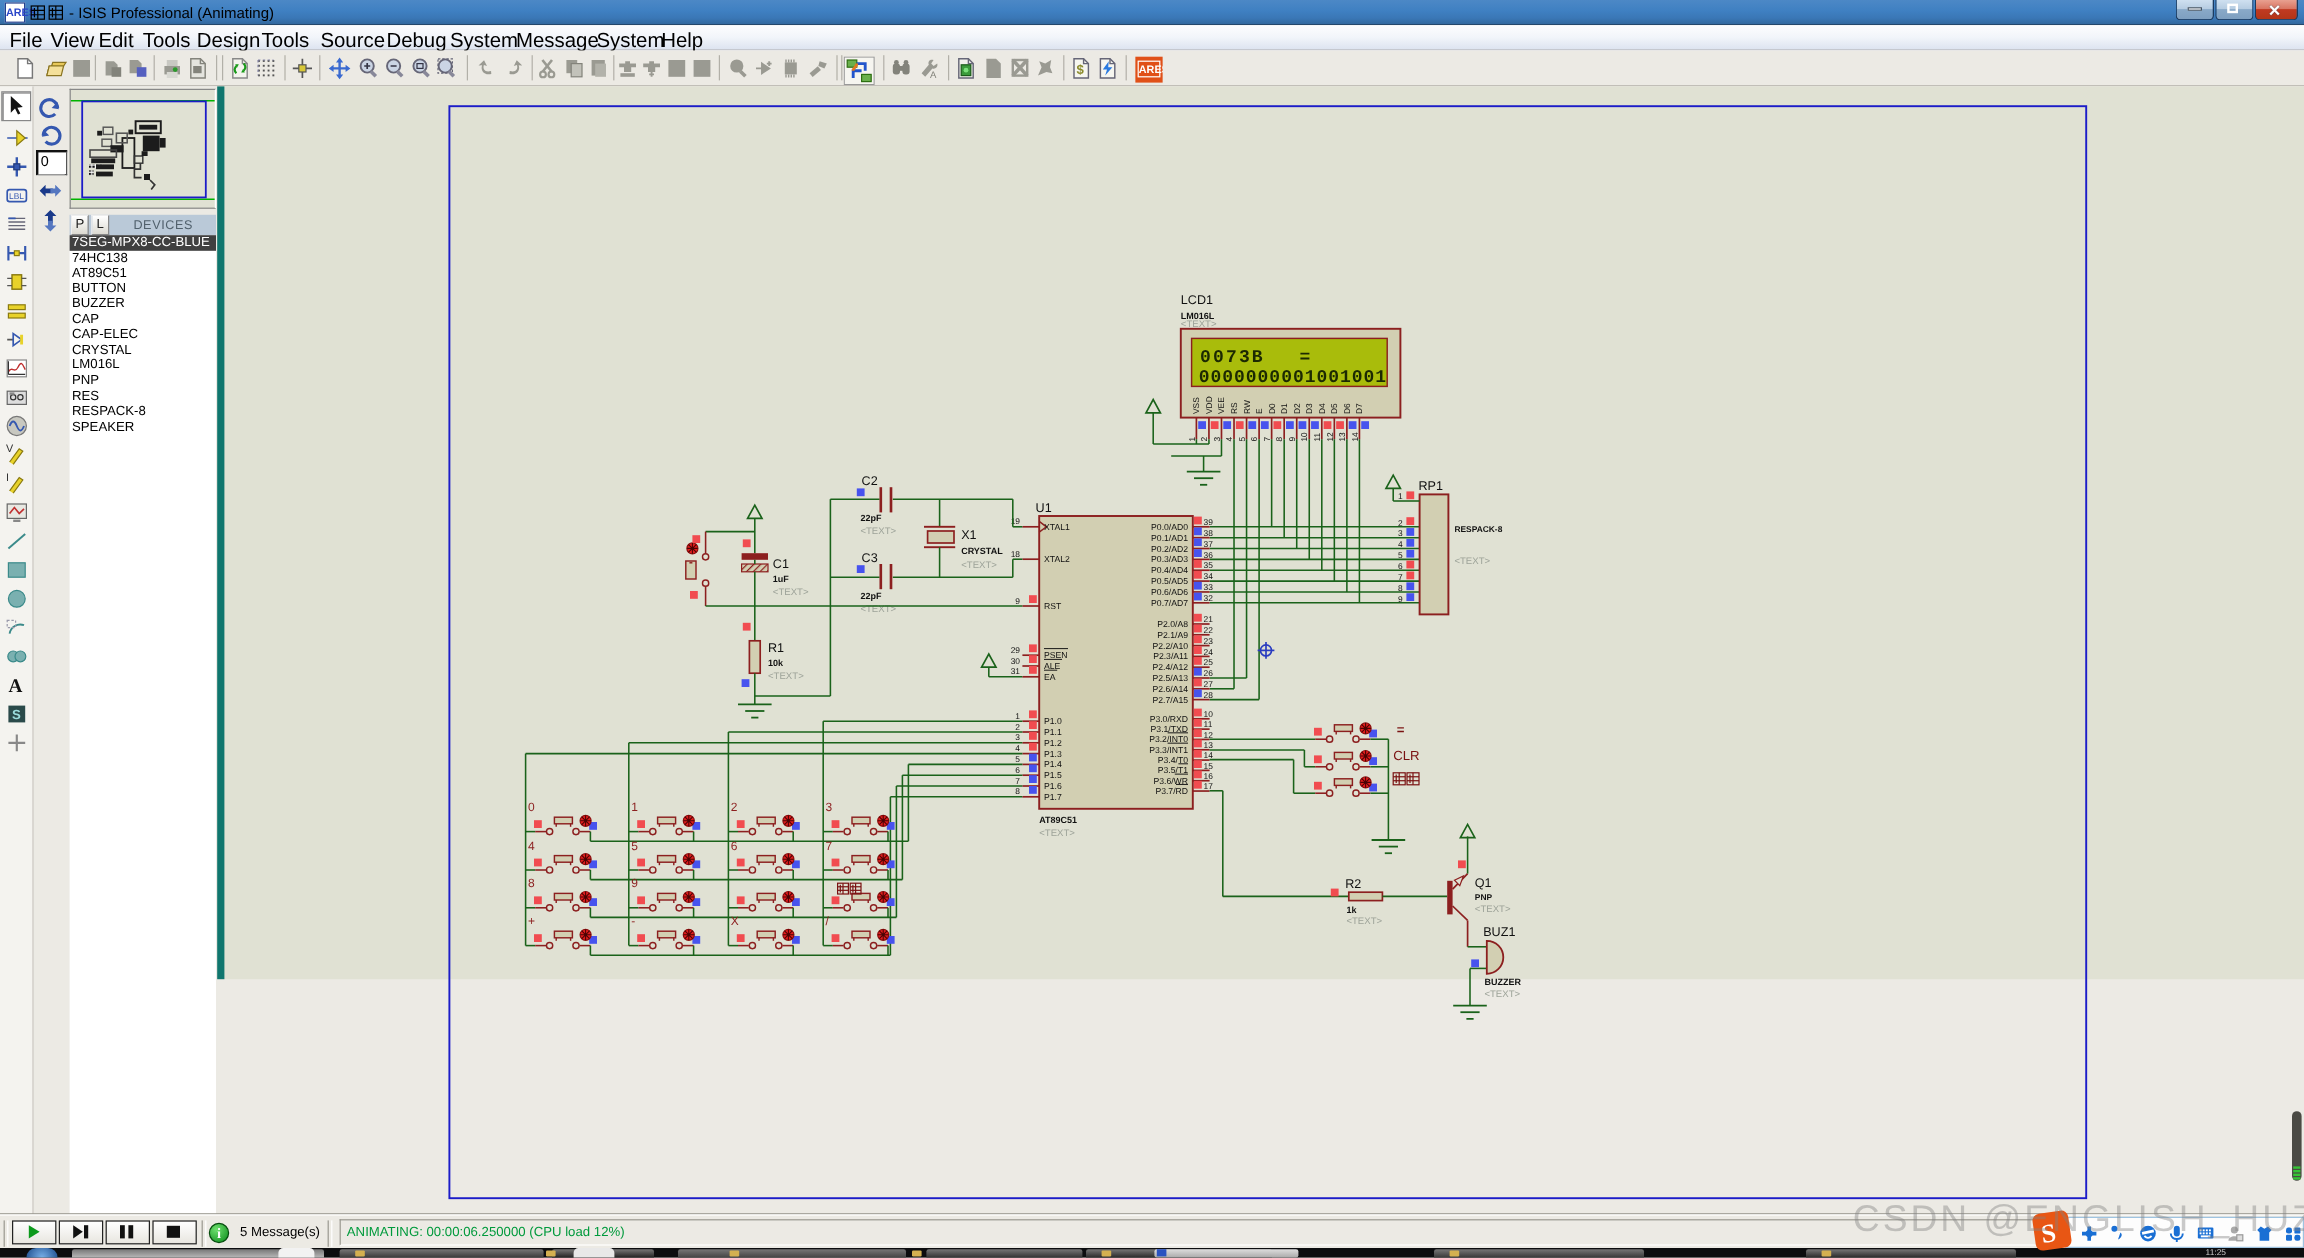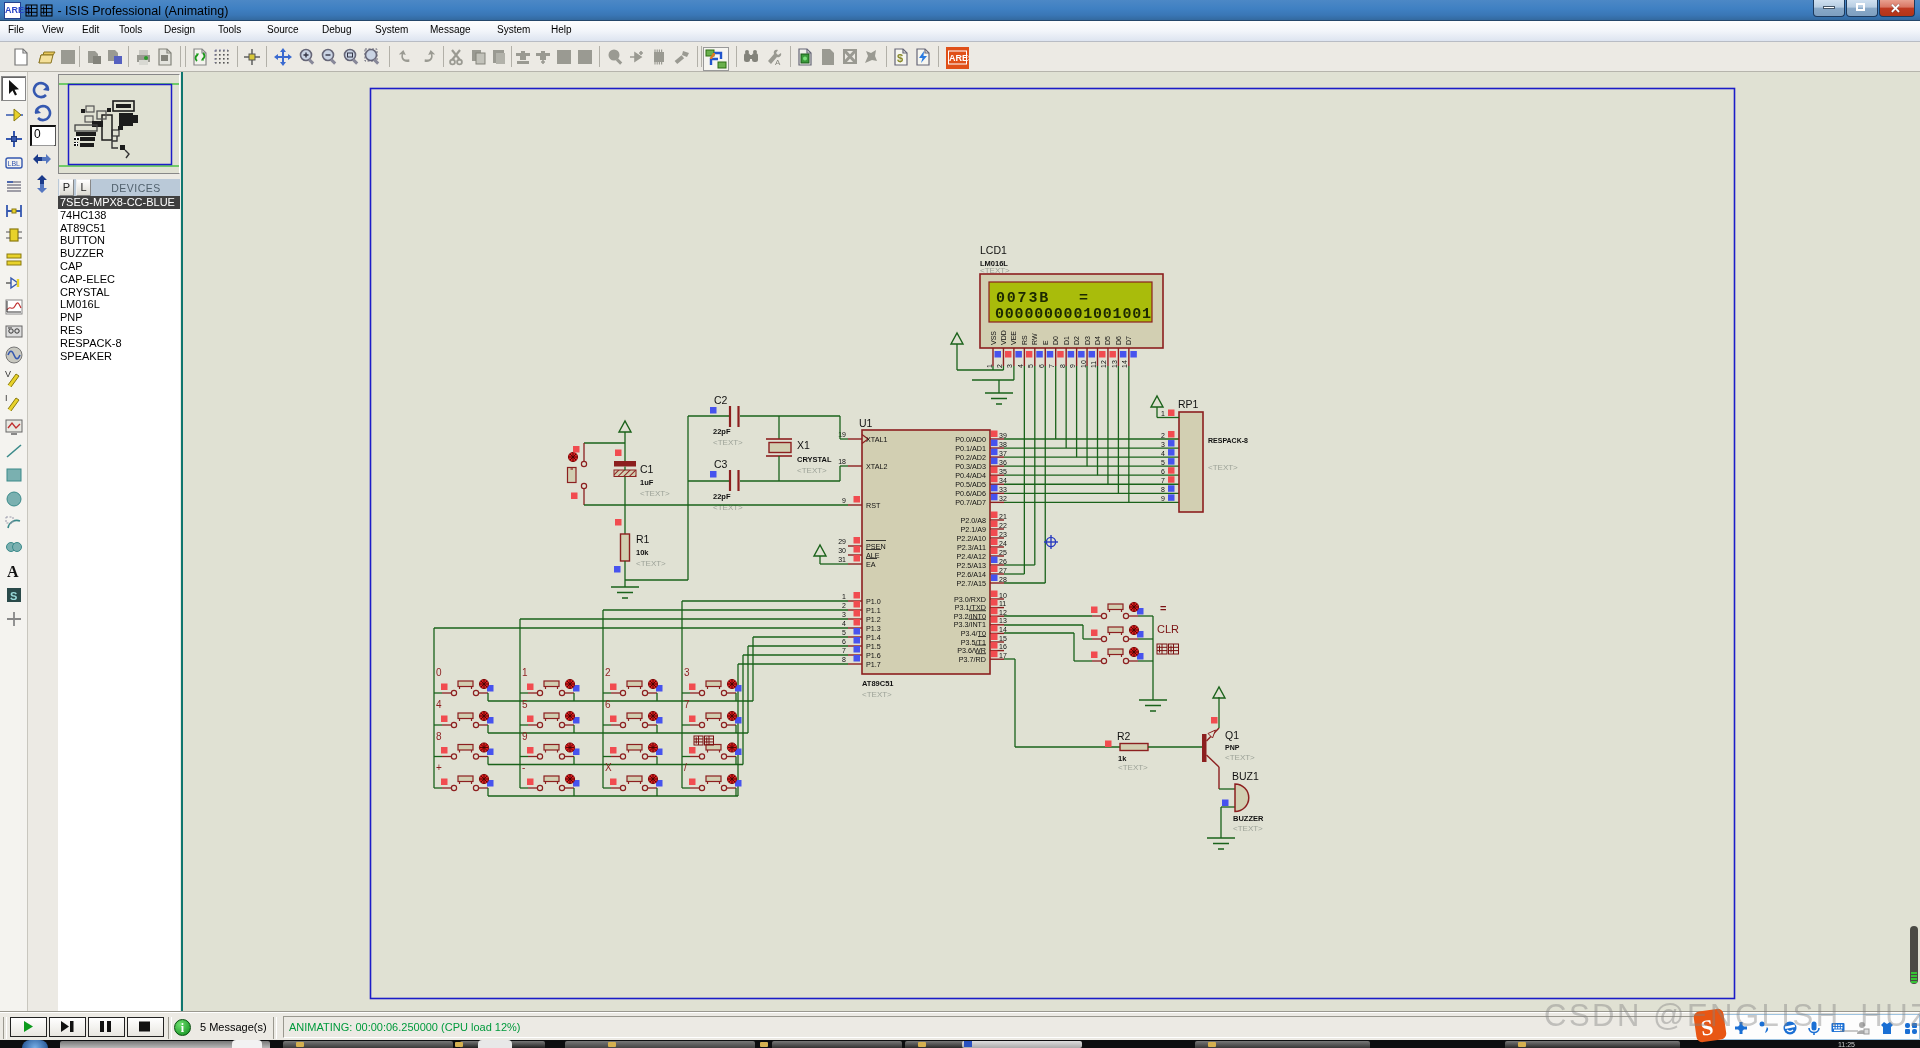--- a/index.html
+++ b/index.html
@@ -4,40 +4,40 @@
 html,body{width:1920px;height:1048px;overflow:hidden;font-family:"Liberation Sans",sans-serif}
 #titlebar{position:absolute;left:0;top:0;width:1920px;height:21px;background:linear-gradient(#4c88c6 0%,#3f80c2 45%,#3a77b6 75%,#33699f 100%);border-bottom:1px solid #24476b;}
 #appicon{position:absolute;left:4px;top:2px;width:17px;height:17px;background:#fff;border:1px solid #23418e;color:#2a46c8;font-size:9px;font-weight:bold;text-align:center;line-height:15px;letter-spacing:0}
 #apptitle{position:absolute;left:25px;top:4px;font-size:12.5px;color:#000;}
 .winbtn{position:absolute;top:0;height:17px;border:1px solid #1c3a5e;border-top:none;border-radius:0 0 4px 4px;}
 #btnmin{left:1813px;width:32px;background:linear-gradient(#cfe0f0 0%,#b7cde2 45%,#89a9c8 50%,#7e9fc0 100%)}
 #btnres{left:1846px;width:32px;background:linear-gradient(#cfe0f0 0%,#b7cde2 45%,#89a9c8 50%,#7e9fc0 100%)}
 #btncls{left:1879px;width:36px;background:linear-gradient(#e8a090 0%,#d97562 45%,#c03a22 50%,#b33518 100%)}
 .winglyph{position:absolute;color:#fff;font-weight:bold;text-shadow:0 0 1px #345}
 #menubar{position:absolute;left:0;top:21px;width:1920px;height:21px;background:linear-gradient(#fdfdfe 0%,#f2f5fa 50%,#dde4f0 100%);border-bottom:1px solid #b8bcc4}
-.menu{position:absolute;top:3px;font-size:10px;color:#000}
+.menu{position:absolute;top:3px;font-size:17px;color:#000}
 #toolbar{position:absolute;left:0;top:42px;width:1920px;height:30px;background:#eceae4;border-bottom:1px solid #b6b4ac}
 .ti{position:absolute;width:20px;height:20px}
 .tsep{position:absolute;width:1px;height:21px;background:#b2b0a8}
 #main{position:absolute;left:0;top:72px;width:1920px;height:940px;background:#eceae4}
 #col1{position:absolute;left:0;top:72px;width:28px;height:940px;background:#f4f3ef;border-right:1px solid #c8c6be}
 .li{position:absolute;width:22px;height:22px}
 #cursorcell{position:absolute;left:1px;top:76px;width:25px;height:25px;background:#fff;border:1px solid #888;box-shadow:inset 1px 1px 0 #666}
 #col2{position:absolute;left:29px;top:72px;width:29px;height:940px;background:#eceae4}
 #zerobox{position:absolute;left:30px;top:125px;width:26px;height:21px;background:#fff;border:1px solid #555;border-left:2px solid #111;border-top:2px solid #111;font-size:12px;padding-left:2px}
 #c2sep{position:absolute;left:32px;top:145px;width:22px;height:1px;background:#999}
 #panel{position:absolute;left:58px;top:72px;width:123px;height:940px;background:#eceae4}
 #minimap{position:absolute;left:58px;top:74px;width:122px;height:100px;background:#e0e1d3;border:1px solid #888;border-right:1px solid #fff}
 #devhdr{position:absolute;left:58px;top:179px;width:122px;height:17px;background:#bac9d8}
 .plbtn{position:absolute;top:179px;width:15px;height:17px;background:linear-gradient(#fff,#dcdad2);border:1px solid #888;border-top-color:#eee;border-left-color:#eee;font-size:11px;text-align:center;line-height:15px;color:#222}
 #devtitle{position:absolute;left:92px;top:182px;width:88px;text-align:center;font-size:10.5px;color:#50606c;letter-spacing:0.5px}
 #devlist{position:absolute;left:58px;top:196px;width:122px;height:816px;background:#fff;font-size:11px;color:#000}
 .dev{height:12.8px;line-height:12.8px;padding-left:2px;white-space:nowrap}
 .devsel{background:#404040;color:#fff}
-#canvas{position:absolute;left:181px;top:72px;width:1739px;height:940px;background:#e0e1d3;border-left:2px solid #0f766e}
+#canvas{position:absolute;left:181px;top:72px;width:1739px;height:744px;background:#e0e1d3;border-left:6px solid #0f766e}
 #statusbar{position:absolute;left:0;top:1012px;width:1920px;height:28px;background:#eceae4;border-top:1px solid #fff;box-shadow:0 -1px 0 #9a988f}
 .animbtn{position:absolute;top:4px;width:37px;height:20px;background:linear-gradient(#fff,#e8e6e0);border:1.5px solid #222}
 #msgtxt{position:absolute;left:200px;top:8px;font-size:11px;color:#000}
 #animpanel{position:absolute;left:283px;top:3px;width:1630px;height:22px;border:1px solid #9a988f;border-bottom-color:#fff;border-right-color:#fff}
 #animtxt{position:absolute;left:289px;top:8px;font-size:11px;color:#009a3c}
 #taskbar{position:absolute;left:0;top:1040px;width:1920px;height:8px;background:#0c0d0f}
 #sogou{position:absolute;left:1721px;top:1014px;width:199px;height:26px;background:#fdfdfd;border:1px solid #9ec3e0;border-radius:4px 0 0 0}
 #watermark{position:absolute;left:1544px;top:998px;font-size:31px;color:rgba(128,128,128,0.42);letter-spacing:2.5px;white-space:nowrap;z-index:50}
 #volbar{position:absolute;left:1910px;top:926px;width:8px;height:58px;background:#4a4a44;border-radius:4px}
 </style></head>

